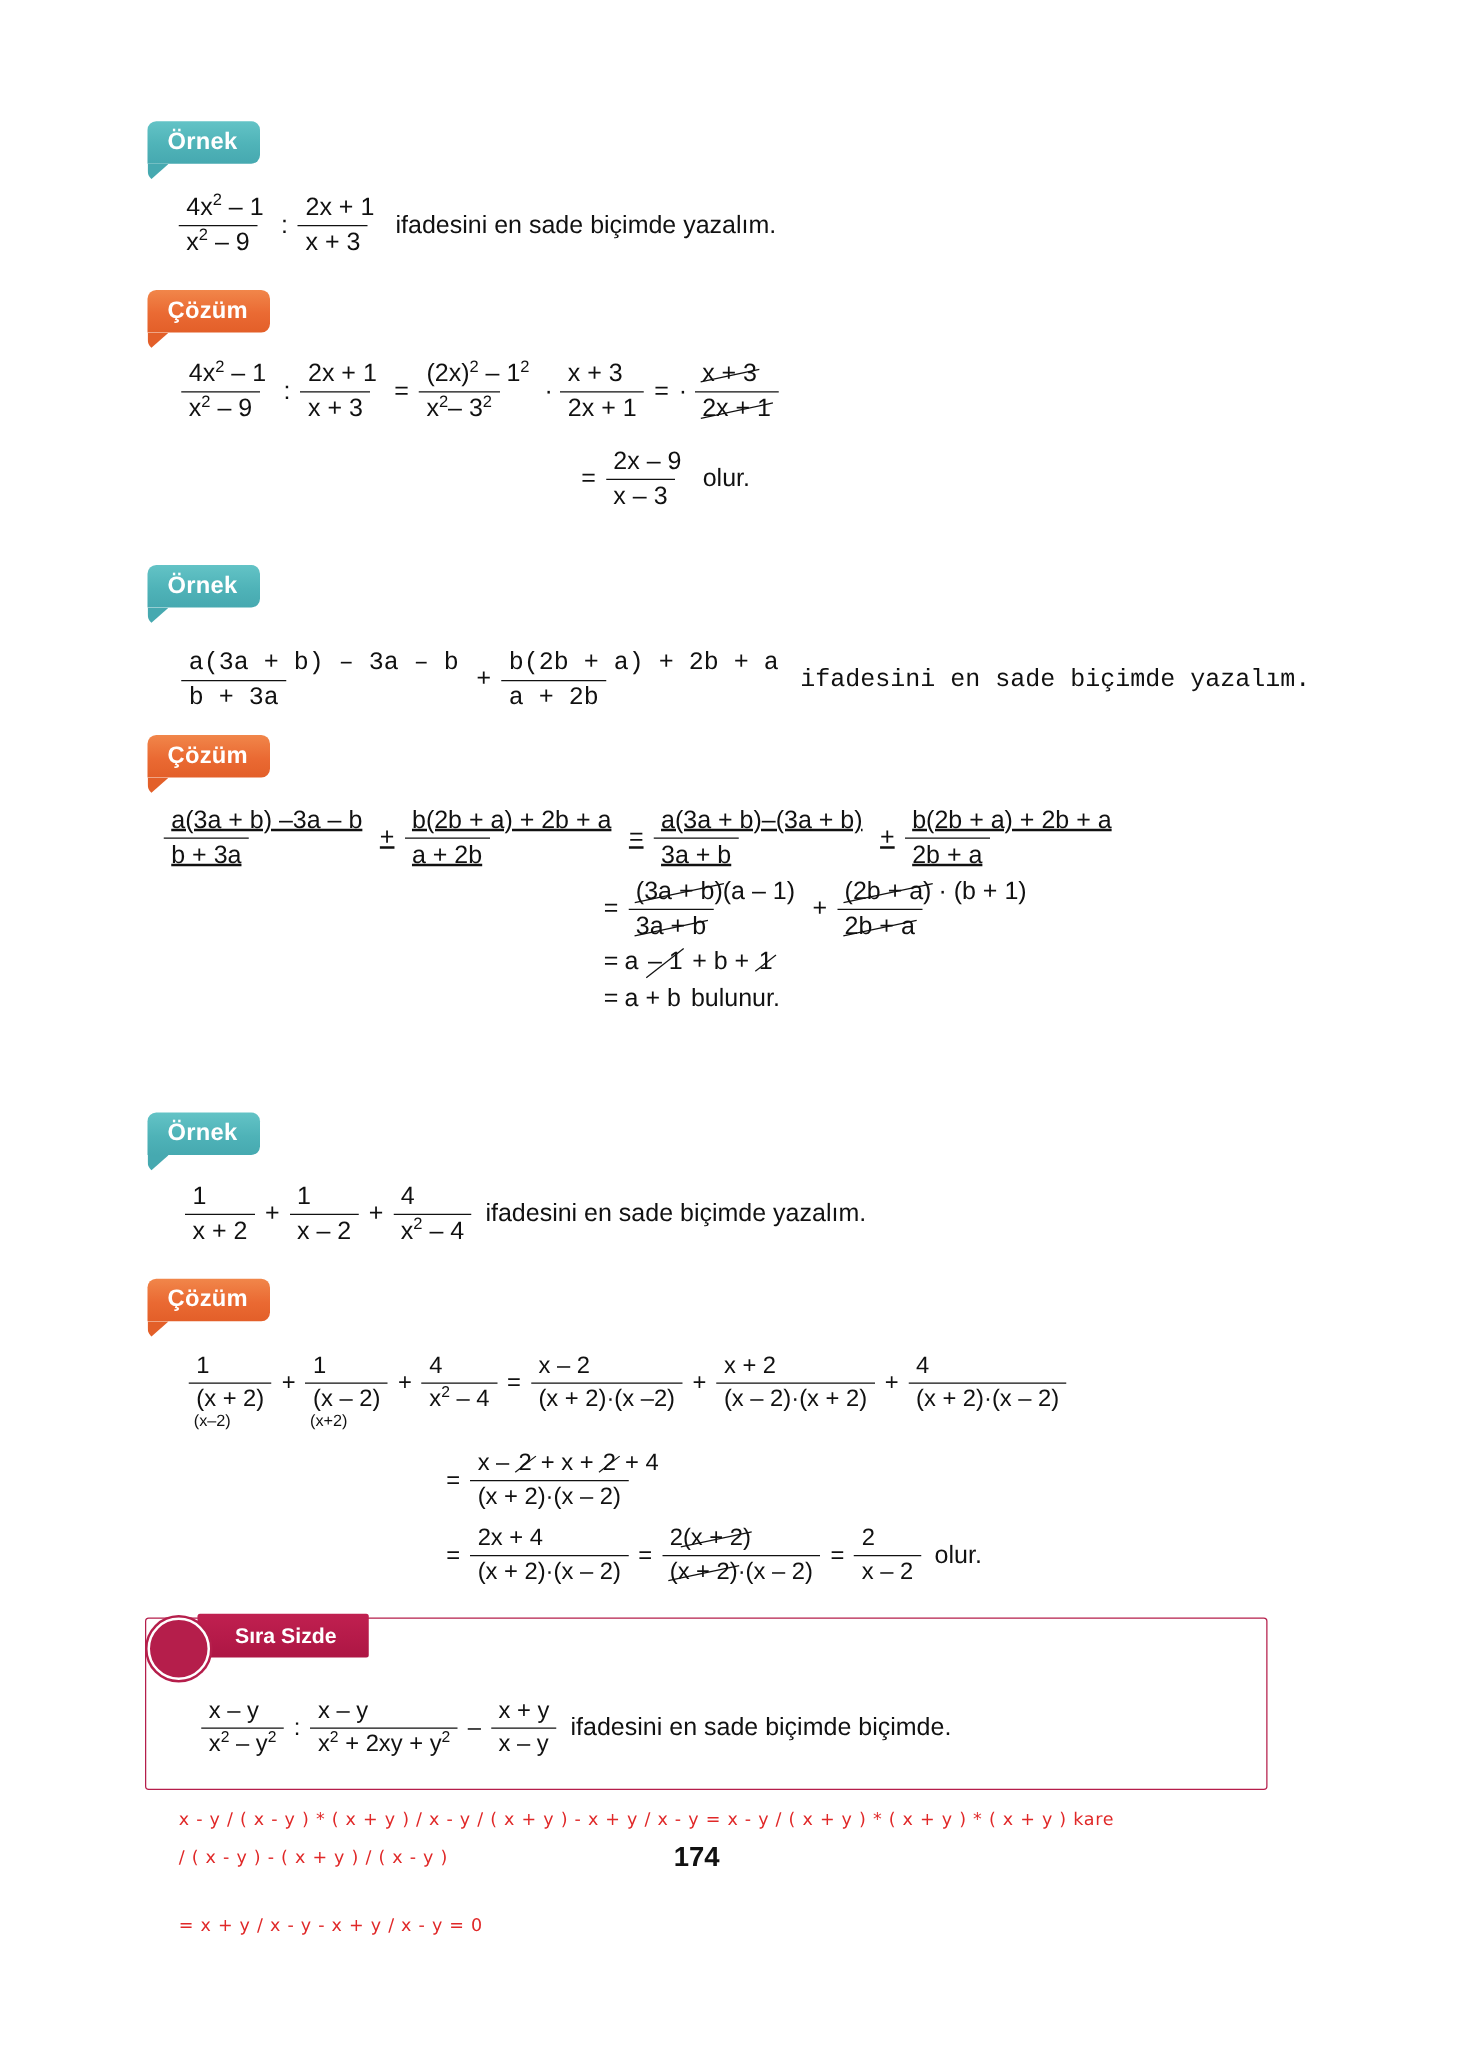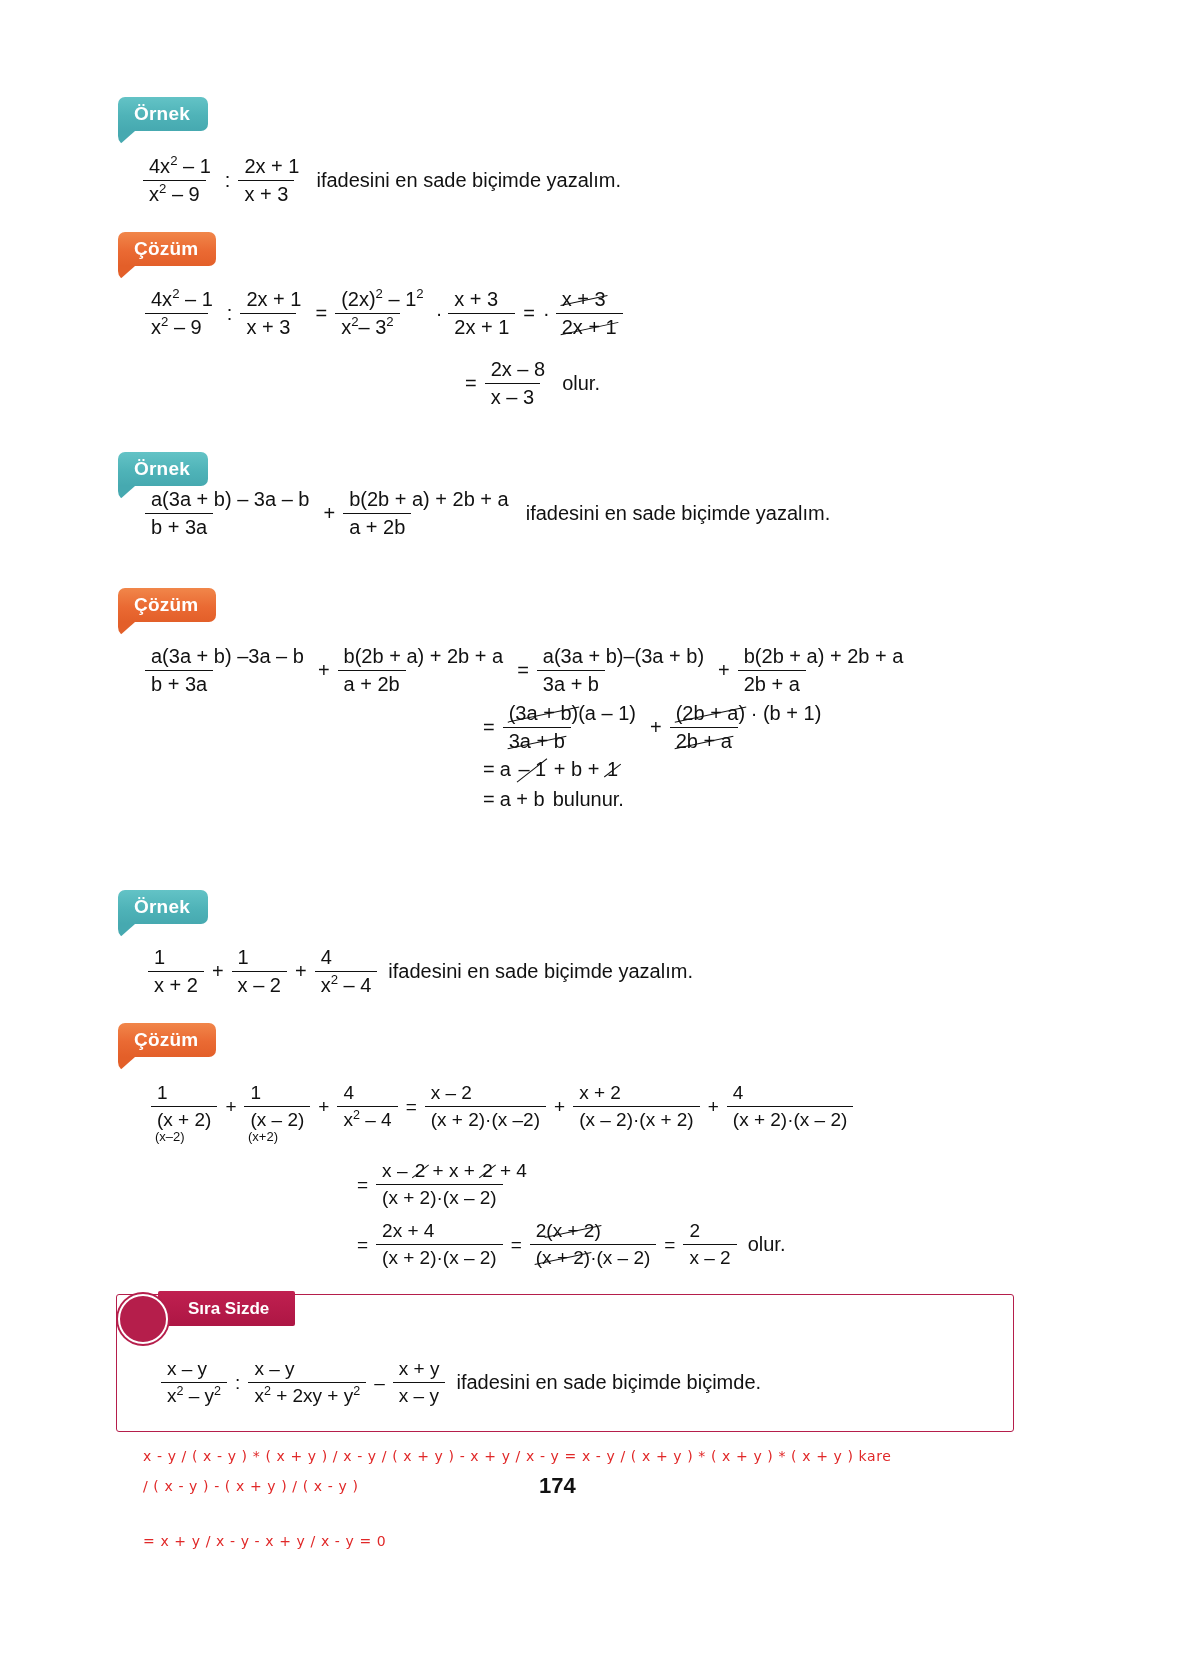--- a/index.html
+++ b/index.html
@@ -187,48 +187,48 @@
   <span class="op tight">·</span>
   <span class="frac">
     <span class="num"><span class="cx">x + 3</span></span>
     <span class="den"><span class="cx">2x + 1</span></span>
   </span>
 </div>
 
 <div class="block math" style="left:460px; top:358px;">
   <span class="op">=</span>
   <span class="frac">
-    <span class="num">2x – 8</span>
+    <span class="num">2x – 9</span>
     <span class="den">x – 3</span>
   </span>
   <span class="txt">olur.</span>
 </div>
 
 <div class="block" style="left:118px; top:452px;">
   <span class="tab ornek">Örnek</span>
 </div>
 
-<div class="block math" style="left:142px; top:488px;">
+<div class="block math" style="left:142px; top:519px;font-family:Liberation Mono, monospace;">
   <span class="frac">
     <span class="num">a(3a + b) – 3a – b</span>
     <span class="den">b + 3a</span>
   </span>
   <span class="op">+</span>
   <span class="frac">
     <span class="num">b(2b + a) + 2b + a</span>
     <span class="den">a + 2b</span>
   </span>
   <span class="txt">ifadesini en sade biçimde yazalım.</span>
 </div>
 
 <div class="block" style="left:118px; top:588px;">
   <span class="tab cozum">Çözüm</span>
 </div>
 
-<div class="block math" style="left:142px; top:645px;">
+<div class="block math" style="left:128px; top:645px;text-decoration:underline;">
   <span class="frac">
     <span class="num">a(3a + b) –3a – b</span>
     <span class="den">b + 3a</span>
   </span>
   <span class="op">+</span>
   <span class="frac">
     <span class="num">b(2b + a) + 2b + a</span>
     <span class="den">a + 2b</span>
   </span>
   <span class="op">=</span>

